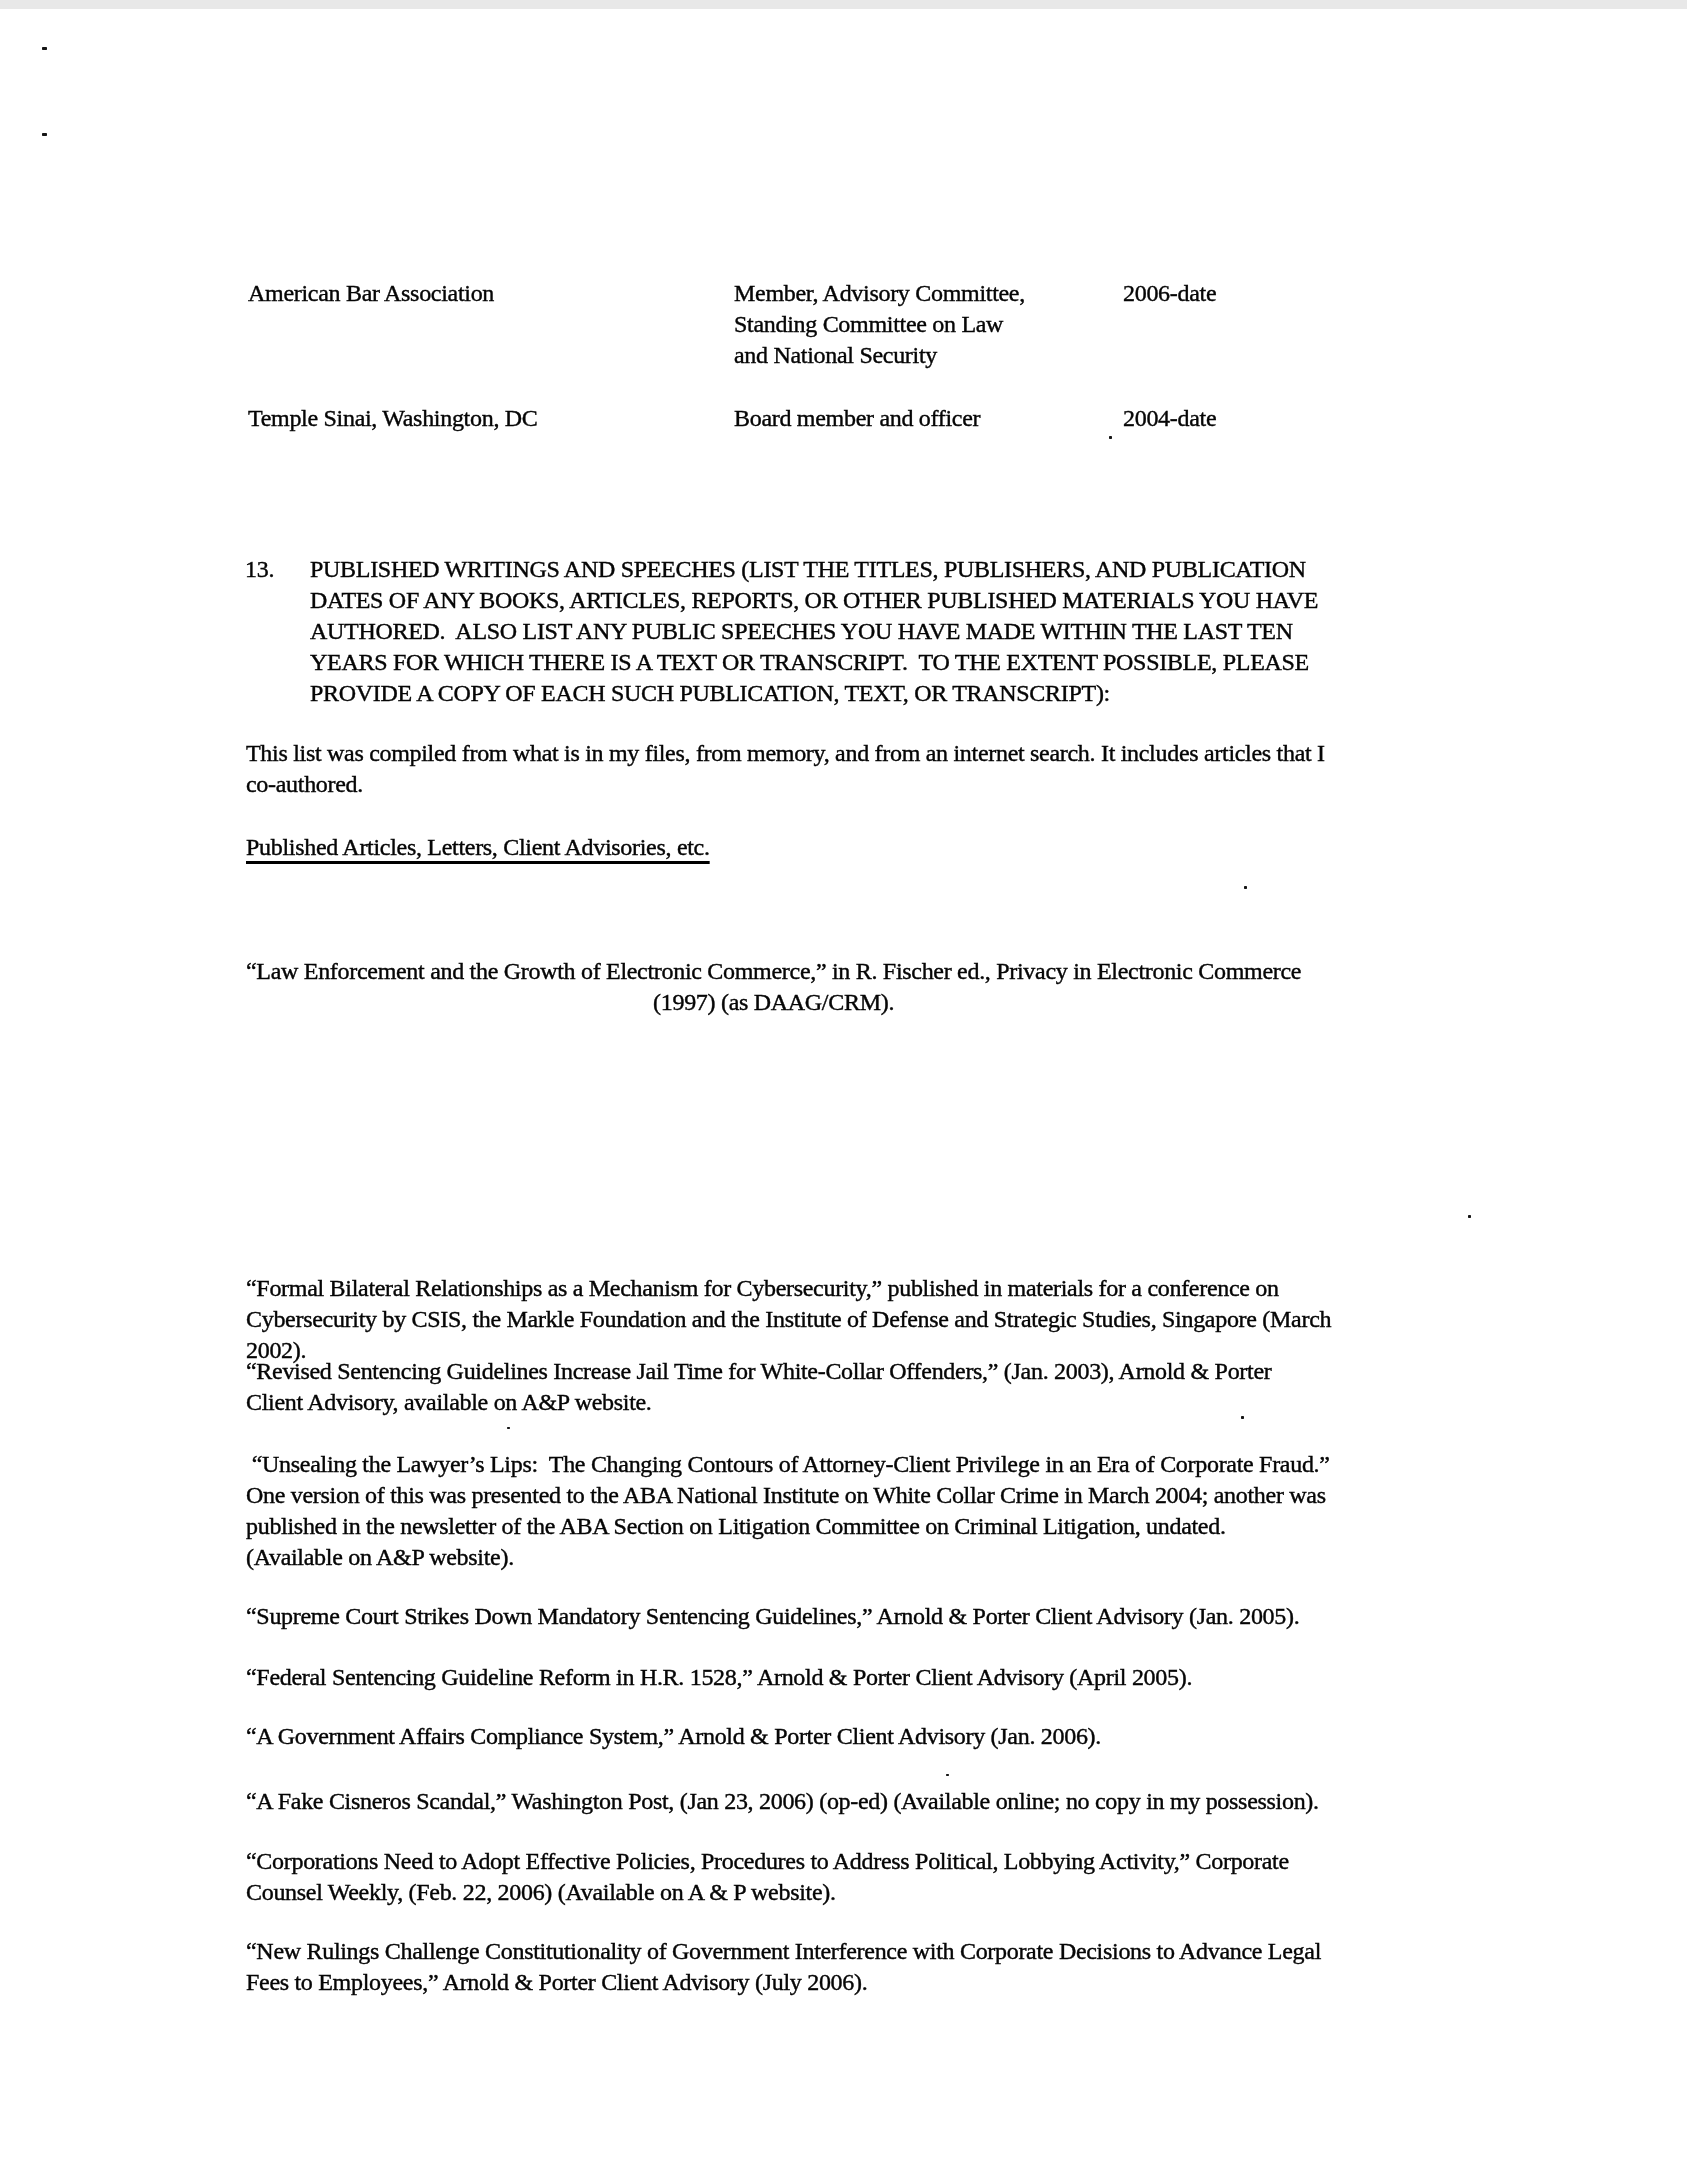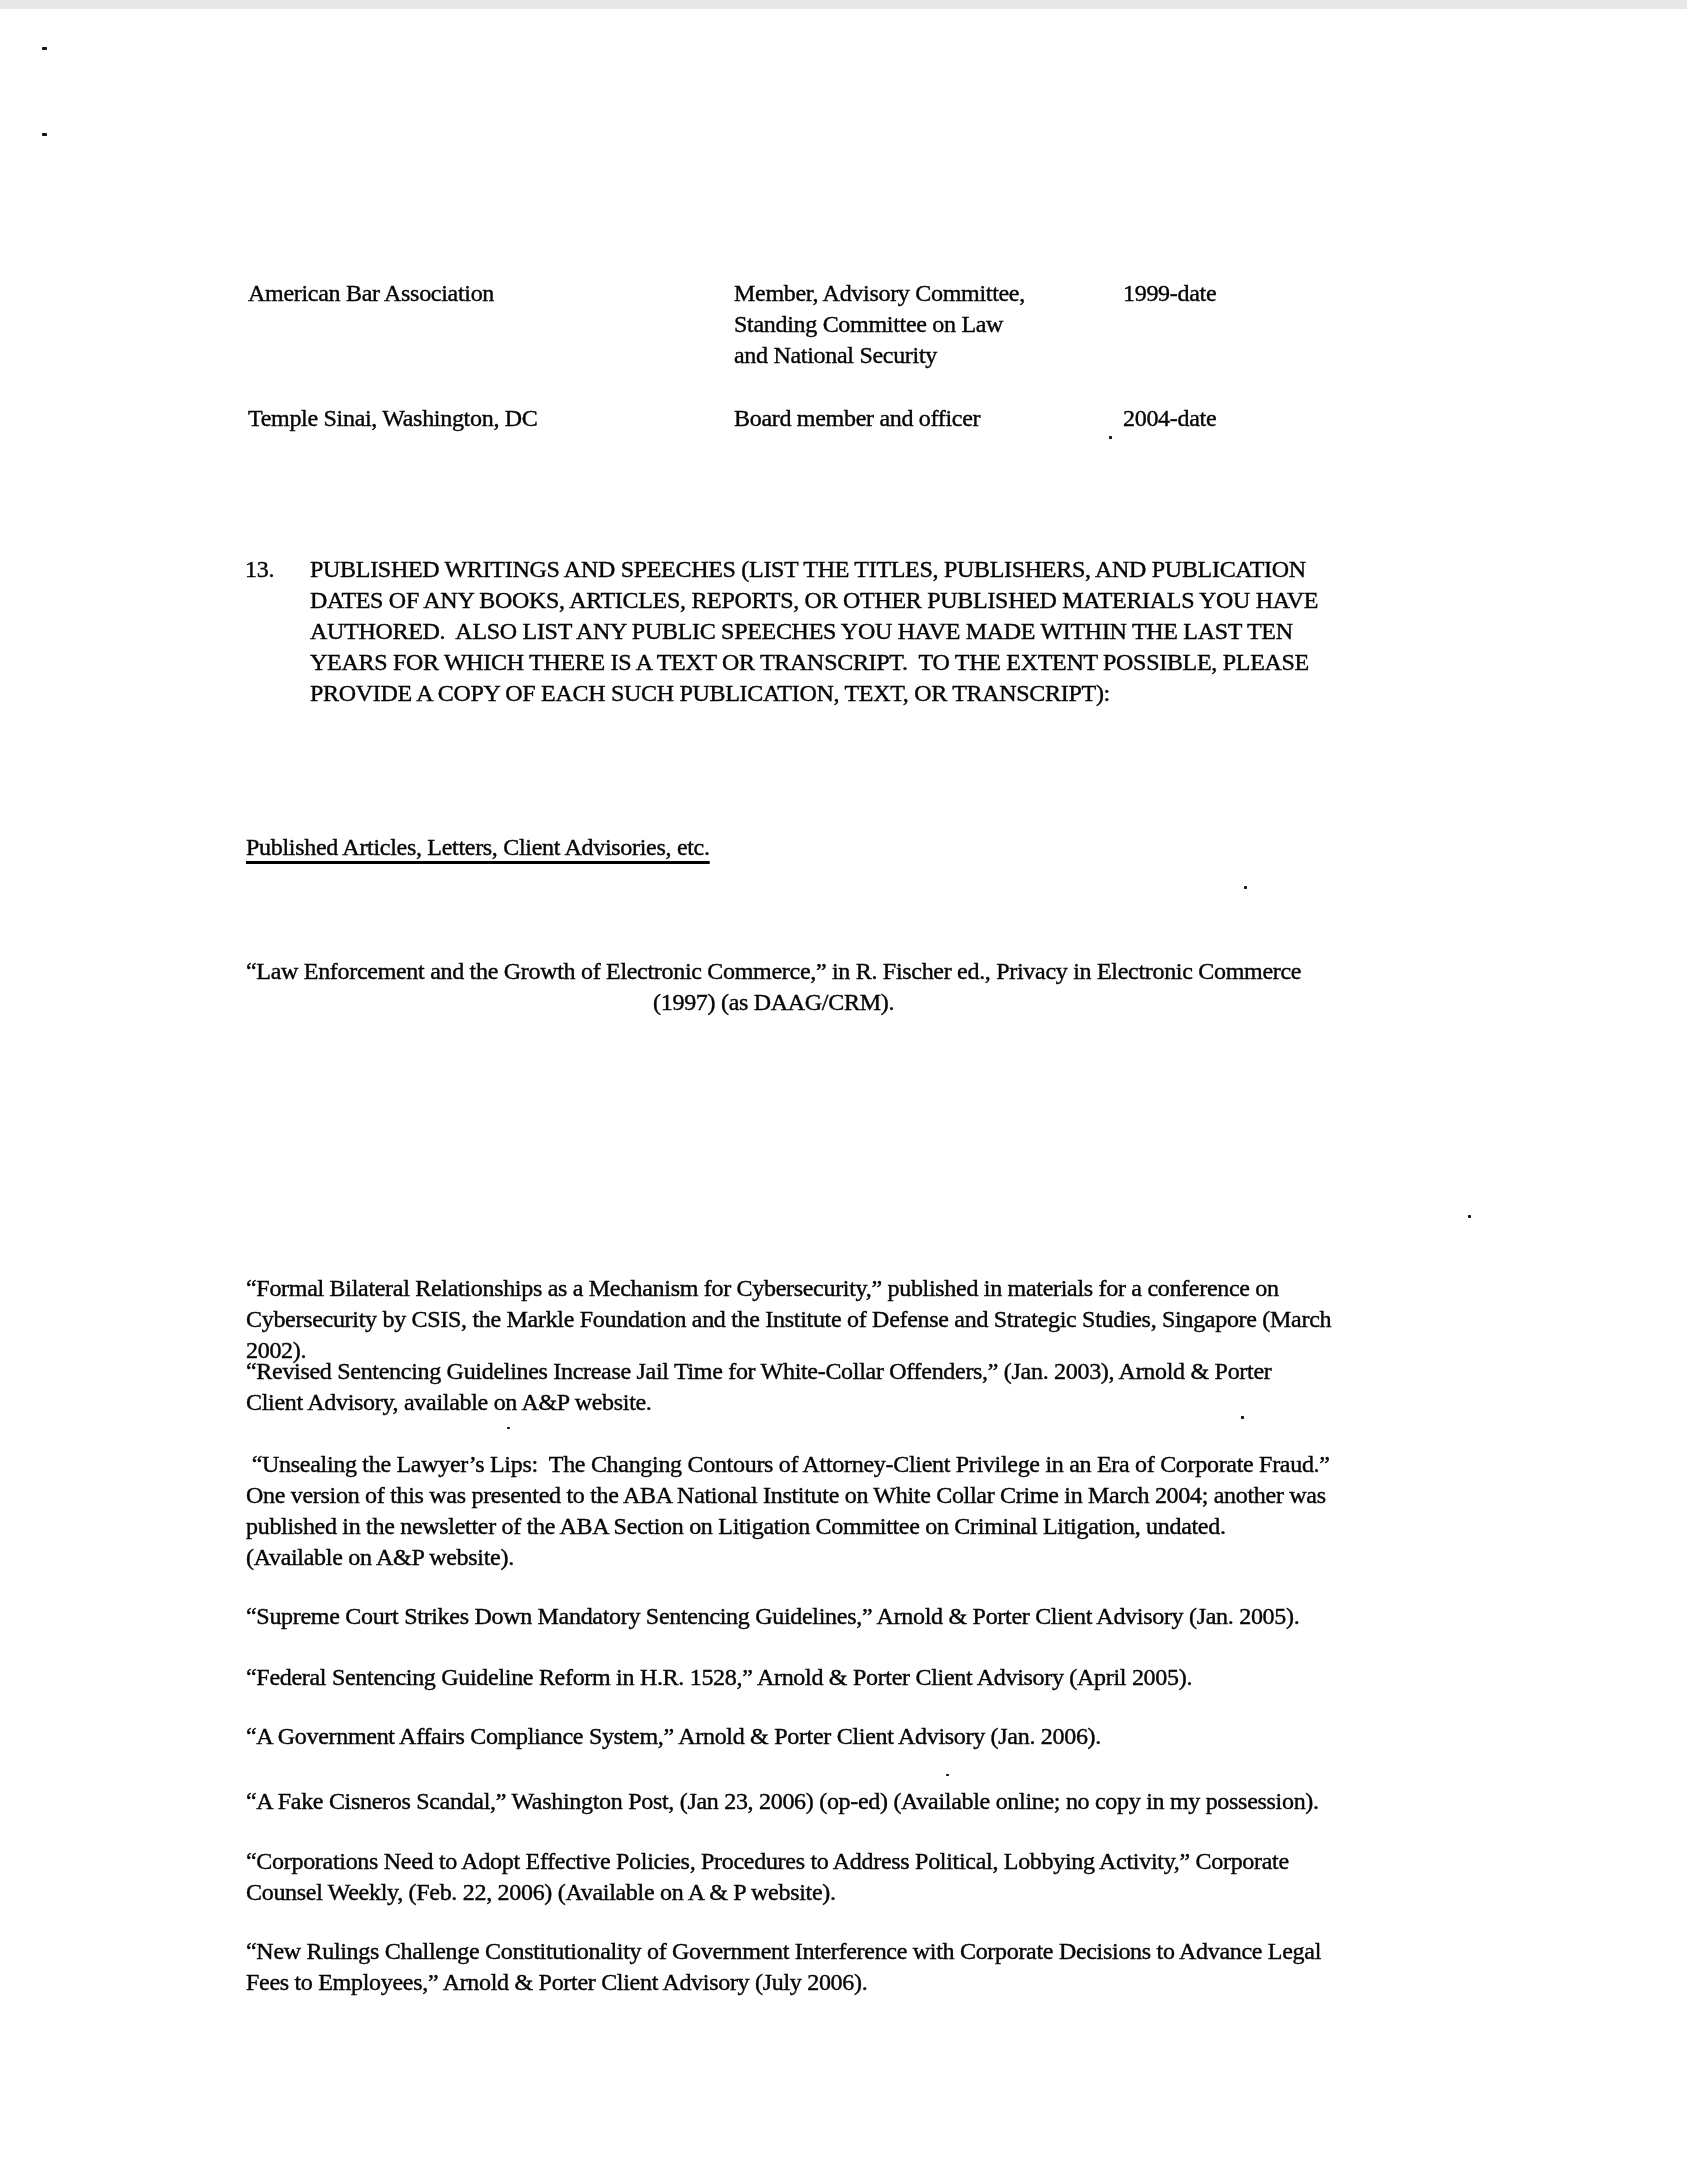--- a/index.html
+++ b/index.html
@@ -61,38 +61,40 @@
   <div class="speck" style="left:1241px; top:1407px; width:3.3px; height:2.6px;"></div>
   <div class="speck" style="left:507px; top:1418px; width:2.6px; height:2px;"></div>
   <div class="speck" style="left:946px; top:1765px; width:2.6px; height:2px;"></div>
 
   <div>
     <div>
       <div class="abs pre" style="left:248px; top:269px;">American Bar Association</div>
       <div class="abs pre" style="left:734px; top:269px;">Member, Advisory Committee,
 Standing Committee on Law
 and National Security</div>
-      <div class="abs pre" style="left:1123px; top:269px;">1999-date</div>
+      <div class="abs pre" style="left:1123px; top:269px;">2006-date</div>
     </div>
     <div>
       <div class="abs pre" style="left:248px; top:394px;">Temple Sinai, Washington, DC</div>
       <div class="abs pre" style="left:734px; top:394px;">Board member and officer</div>
       <div class="abs pre" style="left:1123px; top:394px;">2004-date</div>
     </div>
   </div>
 
   <div>
     <div class="abs pre" style="left:245px; top:545px;">13.</div>
     <div class="abs question-text" style="left:310px; top:545px;">PUBLISHED WRITINGS AND SPEECHES (LIST THE TITLES, PUBLISHERS, AND PUBLICATION
 DATES OF ANY BOOKS, ARTICLES, REPORTS, OR OTHER PUBLISHED MATERIALS YOU HAVE
 AUTHORED.  ALSO LIST ANY PUBLIC SPEECHES YOU HAVE MADE WITHIN THE LAST TEN
 YEARS FOR WHICH THERE IS A TEXT OR TRANSCRIPT.  TO THE EXTENT POSSIBLE, PLEASE
 PROVIDE A COPY OF EACH SUCH PUBLICATION, TEXT, OR TRANSCRIPT):</div>
   </div>
 
+  <div class="para" style="top:729px;">This list was compiled from what is in my files, from memory, and from an internet search. It includes articles that I
+co-authored.</div>
 
   <div class="para heading-underline" style="top:823px;">Published Articles, Letters, Client Advisories, etc.</div>
 
 
   <div class="para" style="top:947px;text-align:center;">“Law Enforcement and the Growth of Electronic Commerce,” in R. Fischer ed., Privacy in Electronic Commerce
 (1997) (as DAAG/CRM).</div>
 
 
 
   <div class="para" style="top:1264px;">“Formal Bilateral Relationships as a Mechanism for Cybersecurity,” published in materials for a conference on

